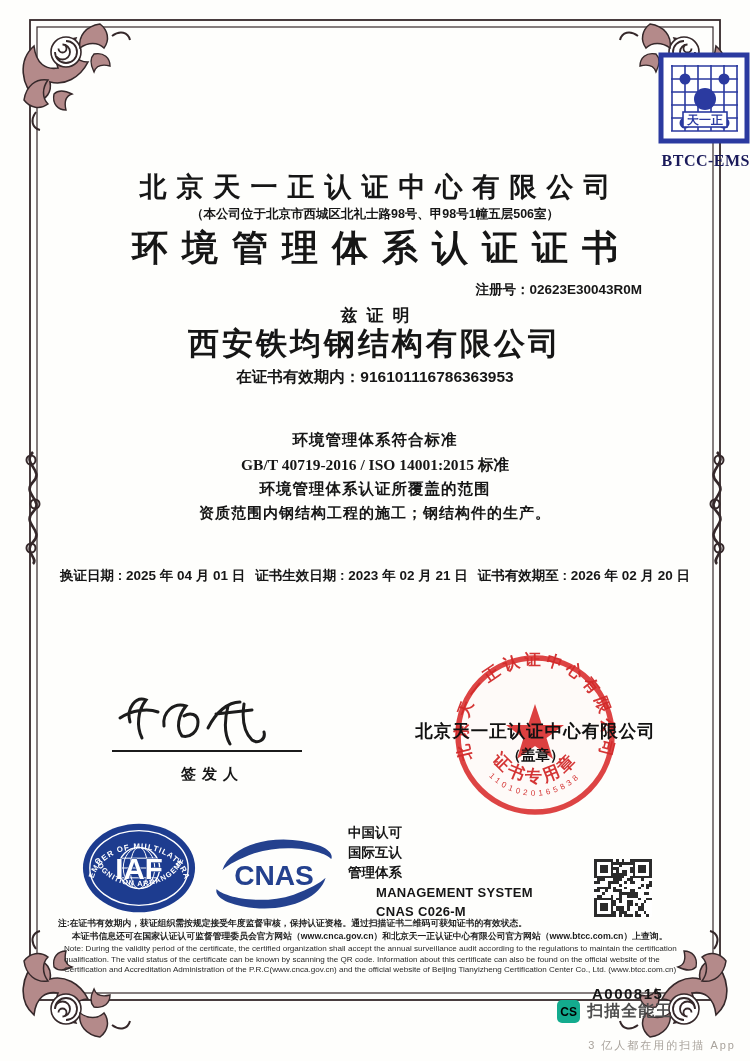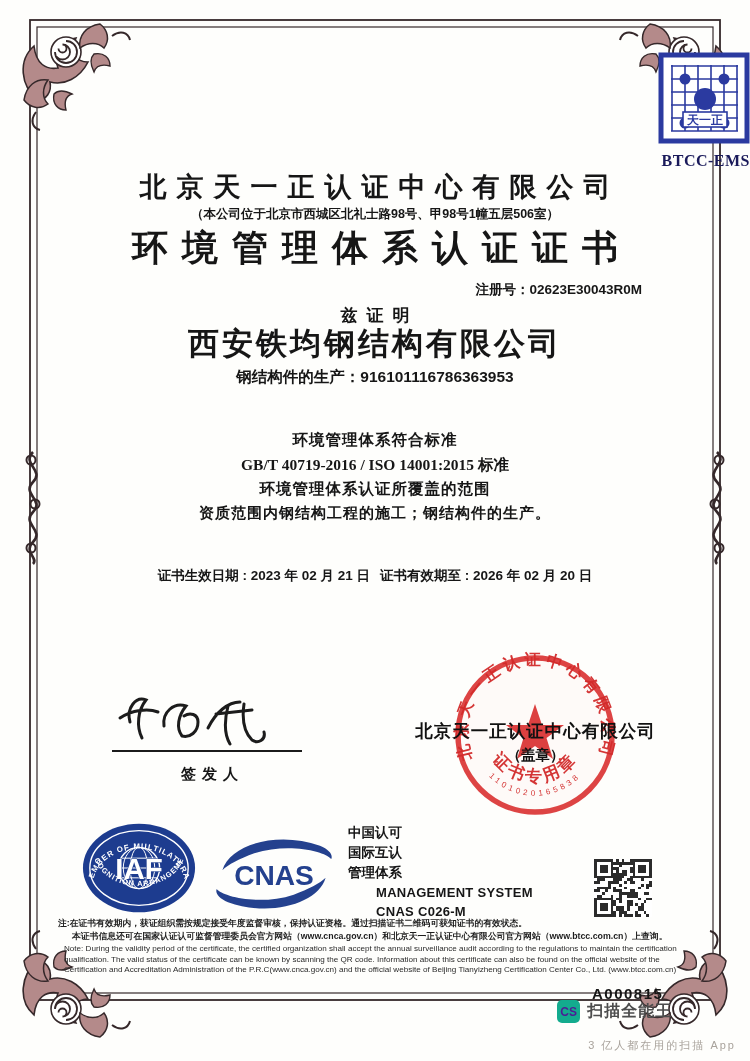--- a/index.html
+++ b/index.html
@@ -54,21 +54,21 @@
   .qr div{background:transparent;}
   .qr div.on{background:#2b2b2b;}
 
   .notes-cn{left:58px;top:917px;width:644px;font-size:8.8px;font-weight:bold;line-height:12.5px;color:#1d1d1d;}
   .notes-cn .n2{text-indent:14px;}
   .notes-en{left:64px;top:944px;width:628px;font-size:8.1px;line-height:10.6px;color:#2a2a2a;}
   .serial-bottom{left:592px;top:985px;font-size:15px;letter-spacing:1.5px;font-weight:600;background:transparent;z-index:5;}
 
   .watermark{position:absolute;right:14px;bottom:8px;z-index:3;display:flex;flex-direction:column;align-items:flex-start;}
   .wm-row{display:flex;align-items:center;gap:7px;}
-  .cs-badge{width:23px;height:23px;border-radius:5px;background:#13ab8e;color:#4c1d95;font-weight:bold;
+  .cs-badge{width:23px;height:23px;border-radius:5px;background:#13ab8e;color:#000000;font-weight:bold;
             font-size:12px;display:flex;align-items:center;justify-content:center;}
   .wm-title{font-size:16px;font-weight:bold;color:#4d4d4d;letter-spacing:1px;}
   .wm-sub{font-size:11px;color:#a9a39c;letter-spacing:2px;margin-top:15px;margin-left:31px;}
 </style>
 </head>
 <body>
 
 <div class="canvas">
 
   <svg class="frame-svg" width="750" height="1061" viewBox="0 0 750 1061">
@@ -121,29 +121,30 @@
     </div>
 
     <div class="abs ctr issuer">北京天一正认证中心有限公司</div>
     <div class="abs ctr issuer-addr">（本公司位于北京市西城区北礼士路98号、甲98号1幢五层506室）</div>
     <div class="abs ctr cert-title">环境管理体系认证证书</div>
 
     <div class="abs reg-line"><span>注册号：</span><span>02623E30043R0M</span></div>
 
     <div class="abs ctr company">西安铁均钢结构有限公司</div>
     <div class="abs ctr certify">兹证明</div>
-    <div class="abs ctr credit"><span>钢结构件的生产：</span><span>916101116786363953</span></div>
+    <div class="abs ctr credit"><span>在证书有效期内：</span><span>916101116786363953</span></div>
 
 
     <div class="abs ctr std-h">环境管理体系符合标准</div>
     <div class="abs ctr std">GB/T 40719-2016 / ISO 14001:2015  标准</div>
     <div class="abs ctr scope-h">环境管理体系认证所覆盖的范围</div>
     <div class="abs ctr scope">资质范围内钢结构工程的施工；钢结构件的生产。</div>
 
     <div class="abs dates">
+      <span><span>换证日期 :</span> <span>2025 年 04 月 01 日</span></span>
       <span><span>证书生效日期 :</span> <span>2023 年 02 月 21 日</span></span>
       <span><span>证书有效期至 :</span> <span>2026 年 02 月 20 日</span></span>
     </div>
 
     <div class="abs sig-block">
       <svg width="190" height="62" viewBox="0 0 190 62">
         <g fill="none" stroke="#1c1c1c" stroke-width="3" stroke-linecap="round">
           <path d="M18,34 C14,20 24,8 34,12 C26,22 24,38 30,50 M8,30 C20,22 36,20 46,24"></path>
           <path d="M52,38 C50,24 62,14 74,18 C66,28 64,40 70,48 C78,50 86,44 86,34 C86,26 78,24 72,28"></path>
           <path d="M96,40 C104,24 116,14 128,14 M104,26 L140,22"></path>

